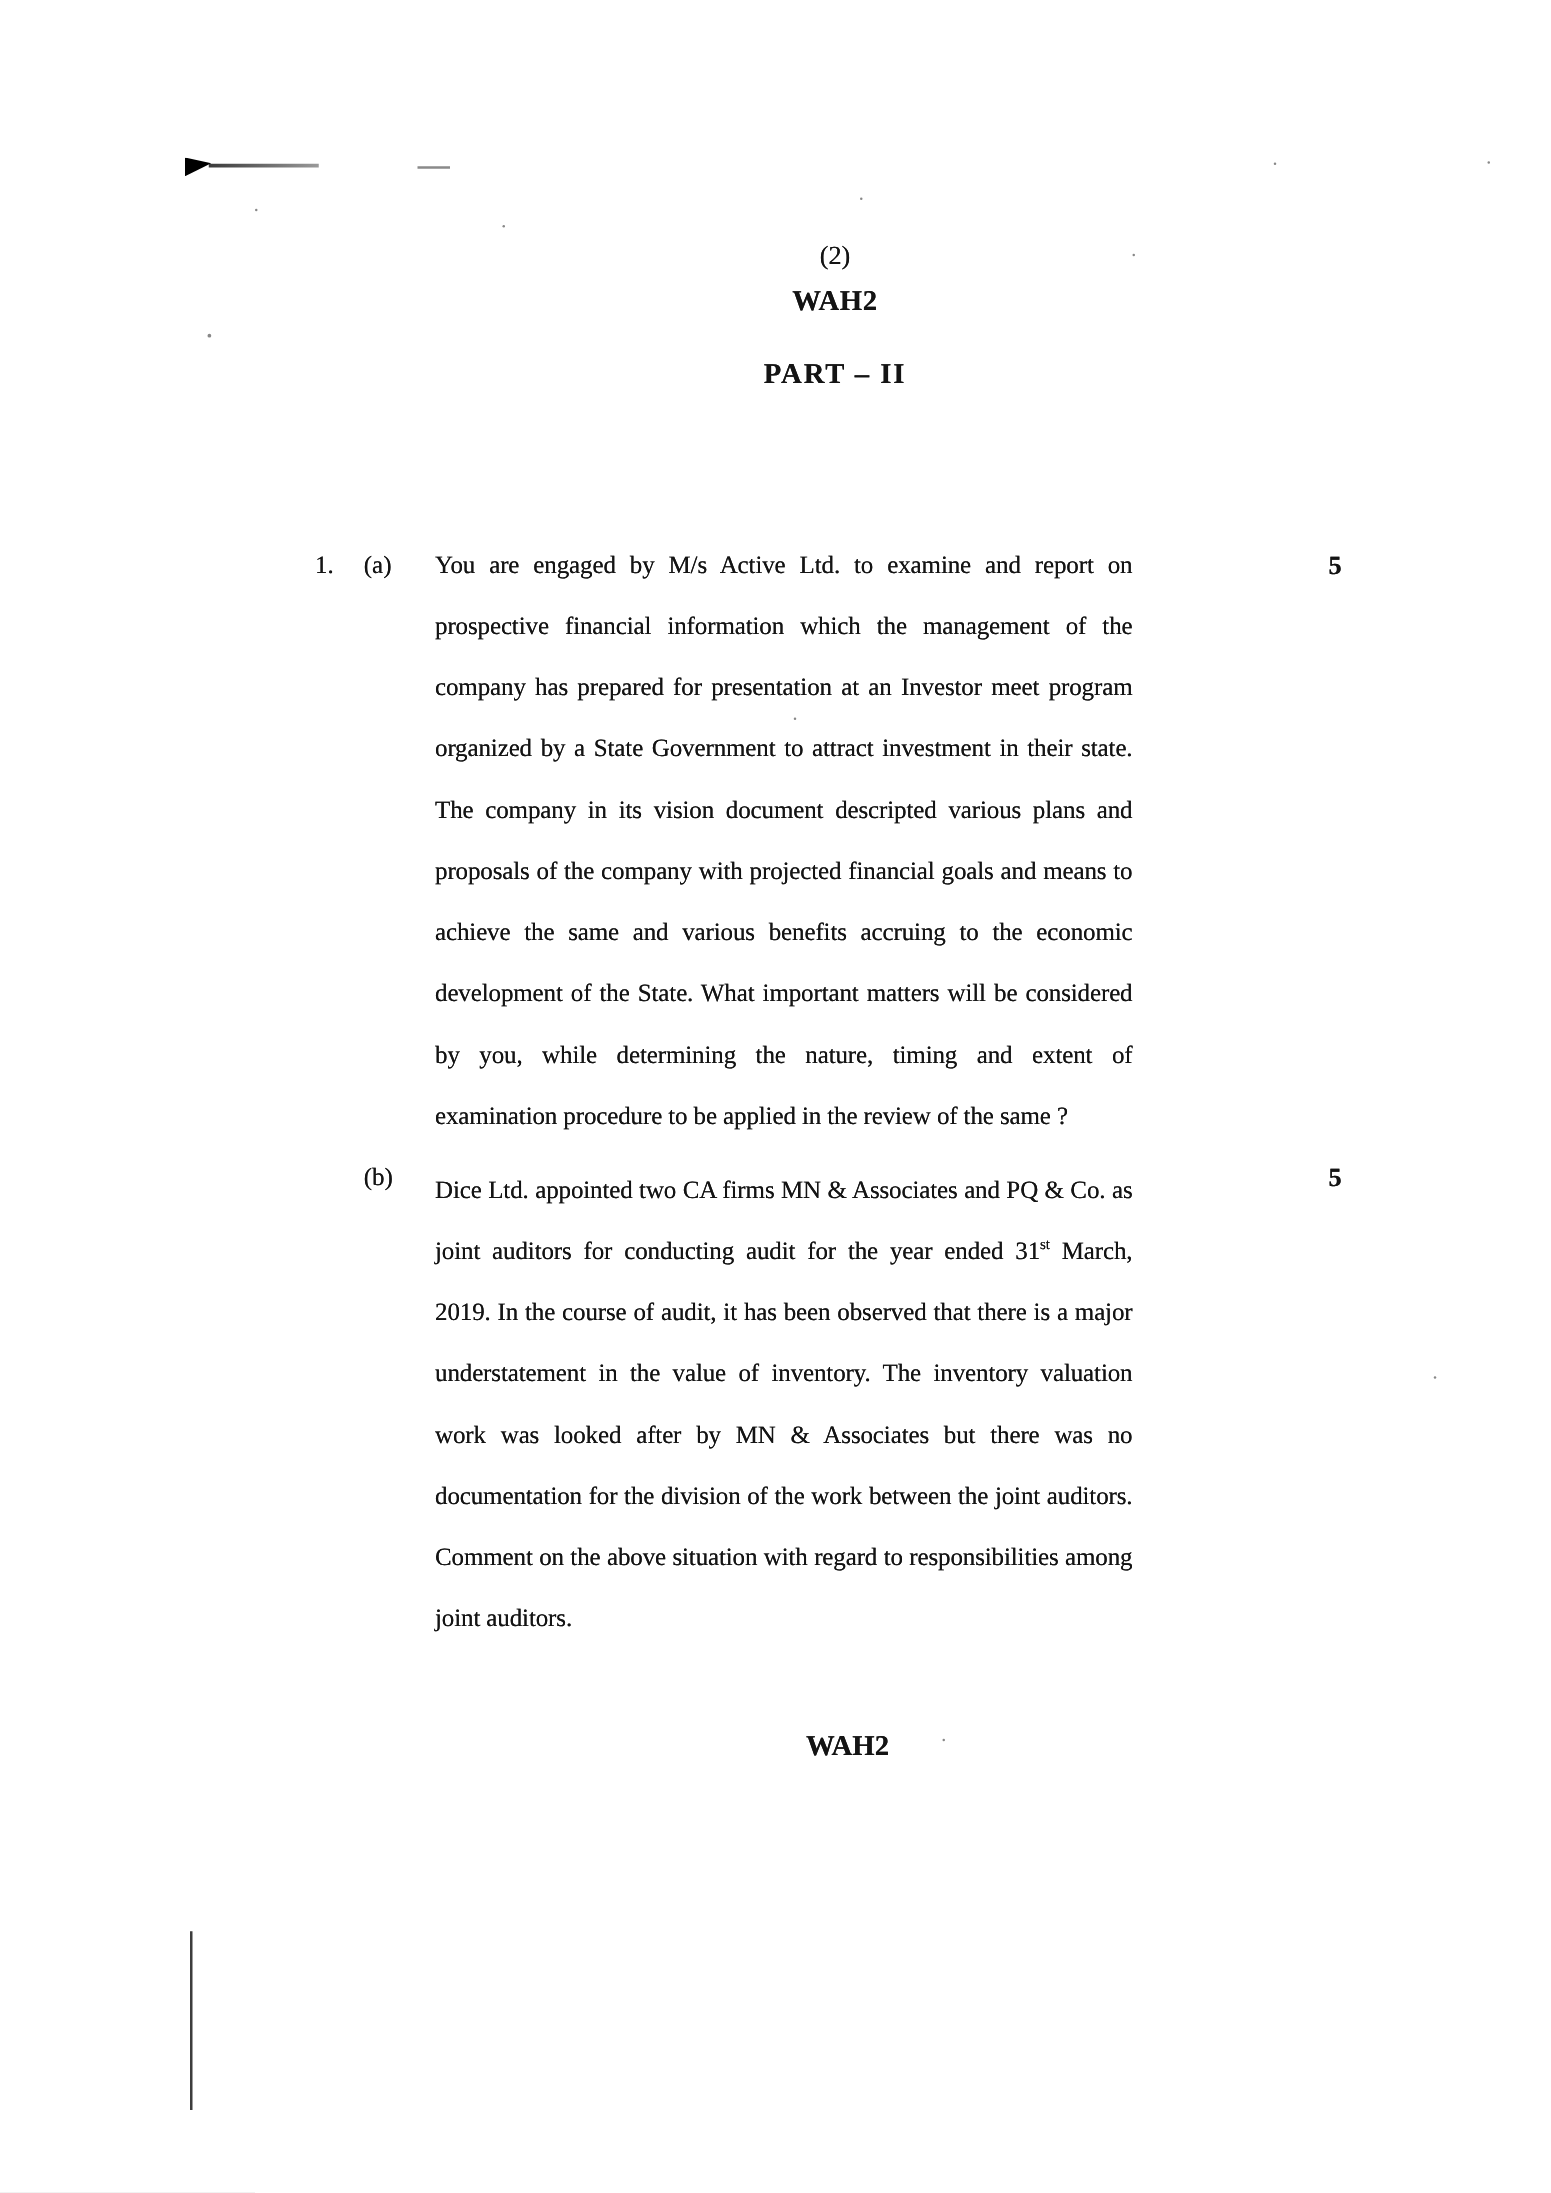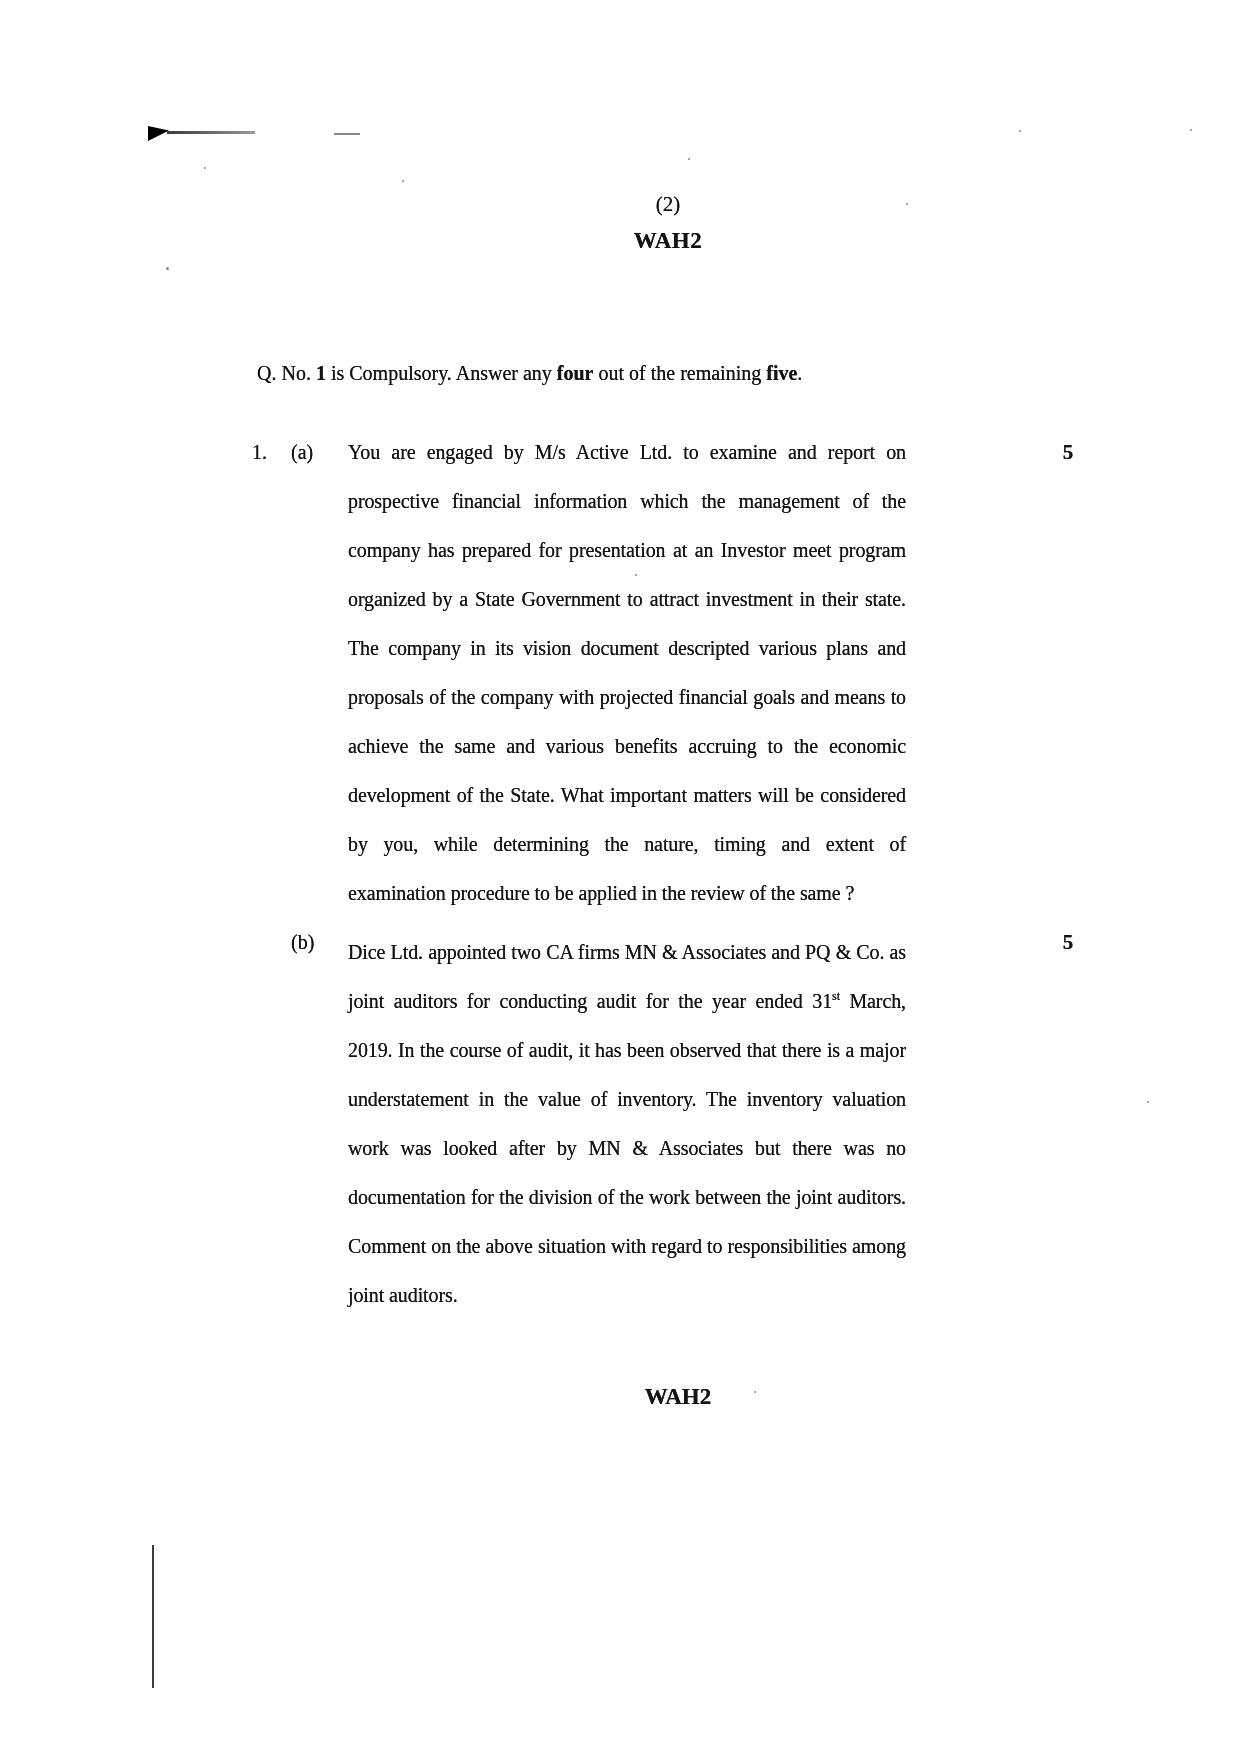--- a/index.html
+++ b/index.html
@@ -38,22 +38,22 @@
 <body>
 
 <div class="page">
 
   <div class="flag"></div>
   <div class="smudge s1"></div>
   <div class="smudge s2"></div>
 
   <div class="centerband pagenum">(2)</div>
   <div class="centerband codeTop">WAH2</div>
+  <div class="centerband partHead">PART – II</div>
 
-  <div class="instruction"><span>Q. No. </span><span class="b">1</span><span> is Compulsory. Answer any </span><span class="b">four</span><span> out of the remaining </span><span class="b">five</span><span>.</span></div>
 
   <div class="qnum">1.</div>
 
   <div class="plabel pa">(a)</div>
   <div class="ptext pa-text">You are engaged by M/s Active Ltd. to examine and report on prospective financial information which the management of the company has prepared for presentation at an Investor meet program organized by a State Government to attract investment in their state. The company in its vision document descripted various plans and proposals of the company with projected financial goals and means to achieve the same and various benefits accruing to the economic development of the State. What important matters will be considered by you, while determining the nature, timing and extent of examination procedure to be applied in the review of the same ?</div>
   <div class="marks m1">5</div>
 
   <div class="plabel pb">(b)</div>
   <div class="ptext pb-text"><span>Dice Ltd. appointed two CA firms MN &amp; Associates and PQ &amp; Co. as joint auditors for conducting audit for the year ended 31</span><sup>st</sup><span> March, 2019. In the course of audit, it has been observed that there is a major understatement in the value of inventory. The inventory valuation work was looked after by MN &amp; Associates but there was no documentation for the division of the work between the joint auditors. Comment on the above situation with regard to responsibilities among joint auditors.</span></div>
   <div class="marks m2">5</div>

